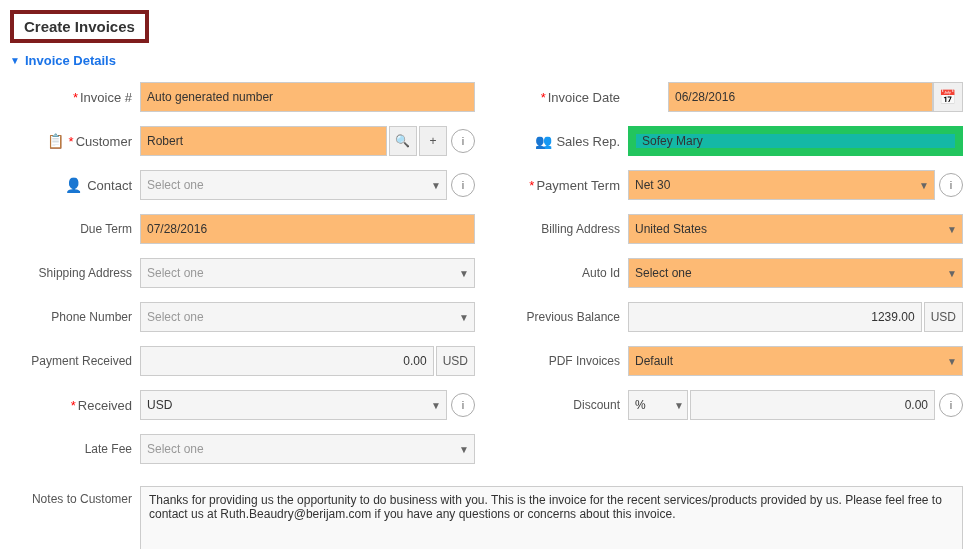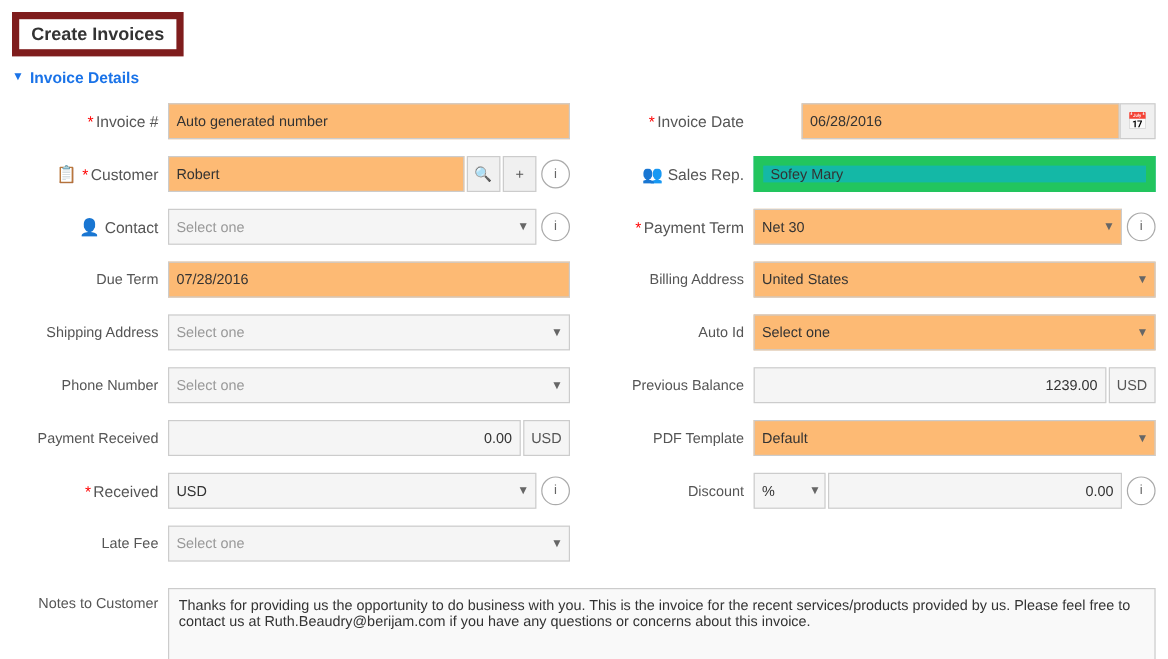--- a/index.html
+++ b/index.html
@@ -1,20 +1,20 @@
 <!DOCTYPE html>
 <html><head>
   <meta charset="utf-8">
   <style>
     * { box-sizing: border-box; margin: 0; padding: 0; font-family: Arial, sans-serif; font-size: 13px; }
     body { background: #fff; color: #333; padding: 10px; }
 
     .page-title {
       display: inline-block;
-      border: 6px solid #7f1d1d;
+      border: 4px solid #7f1d1d;
       padding: 4px 10px;
       font-size: 15px;
       font-weight: bold;
       color: #333;
       margin-bottom: 10px;
     }
 
     .section-header {
       color: #1a73e8;
       font-weight: bold;
@@ -532,21 +532,21 @@
 
     <div class="form-row">
       <div class="form-label">Previous Balance</div>
       <div class="previous-balance-wrap">
         <div class="previous-balance-val">1239.00</div>
         <div class="usd-label">USD</div>
       </div>
     </div>
 
     <div class="form-row">
-      <div class="form-label">PDF Template</div>
+      <div class="form-label">PDF Invoices</div>
       <div class="net-select-wrap">
         <select style="color:#333;">
           <option value="Default" selected="">Default</option>
         </select>
         <span class="arrow">▼</span>
       </div>
     </div>
 
     <div class="form-row">
       <div class="form-label">Discount</div>

